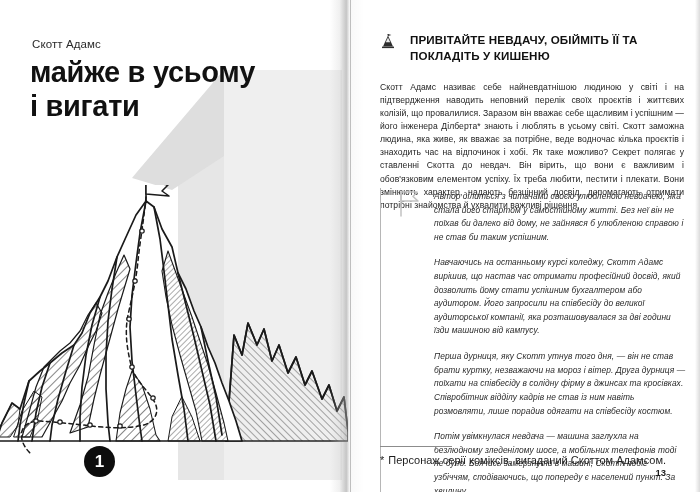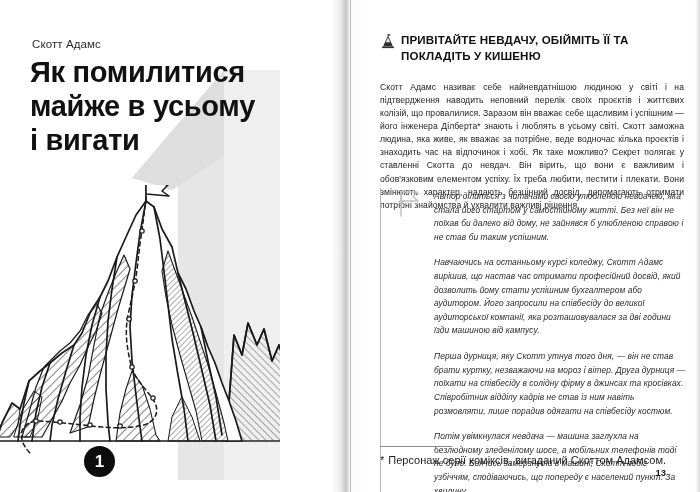--- a/index.html
+++ b/index.html
@@ -17,21 +17,21 @@
   }
 
   
   .page {
     position: absolute;
     top: 0;
     height: 492px;
     background: #ffffff;
     overflow: hidden;
   }
-  .page-left  { left: 0;    width: 280px; }
+  .page-left  { left: 0;    width: 348px; }
   .page-right { left: 352px; width: 348px; }
 
   
   .gutter {
     position: absolute;
     top: 0;
     left: 330px;
     width: 34px;
     height: 492px;
     background: linear-gradient(to right,
@@ -122,21 +122,21 @@
   }
 
   
   .chap-head {
     position: absolute;
     left: 28px;
     top: 32px;
     width: 300px;
     display: flex;
     align-items: flex-start;
-    gap: 5px;
+    gap: 14px;
     z-index: 5;
   }
   .chap-icon { flex: 0 0 auto; margin-top: 2px; }
   .chap-title {
     font-size: 11.6px;
     font-weight: bold;
     line-height: 1.42;
     letter-spacing: .15px;
     color: #111111;
     text-transform: uppercase;
@@ -222,21 +222,20 @@
 
     <svg class="watermark" viewBox="0 0 220 410" aria-hidden="true">
       <polygon points="0,108 92,0 92,410 46,410 46,62 30,78" fill="#e6e6e6"></polygon>
       <polygon points="92,0 92,410 210,410 210,0" fill="#efefef"></polygon>
       <polygon points="0,108 92,0 92,86 40,120" fill="#dedede"></polygon>
     </svg>
 
     <div class="author">Скотт Адамс</div>
 
     <div class="book-title">
-      <div>Як помилитися</div>
       <div>майже в усьому</div>
       <div>і вигати</div>
     </div>
 
     <svg class="mountain" viewBox="0 0 352 300" aria-hidden="true">
       <defs>
         <pattern id="hatchA" width="6" height="6" patternTransform="rotate(45)" patternUnits="userSpaceOnUse">
           <line x1="0" y1="0" x2="0" y2="6" stroke="#2b2b2b" stroke-width="1.15"></line>
         </pattern>
         <pattern id="hatchB" width="4" height="4" patternTransform="rotate(45)" patternUnits="userSpaceOnUse">

